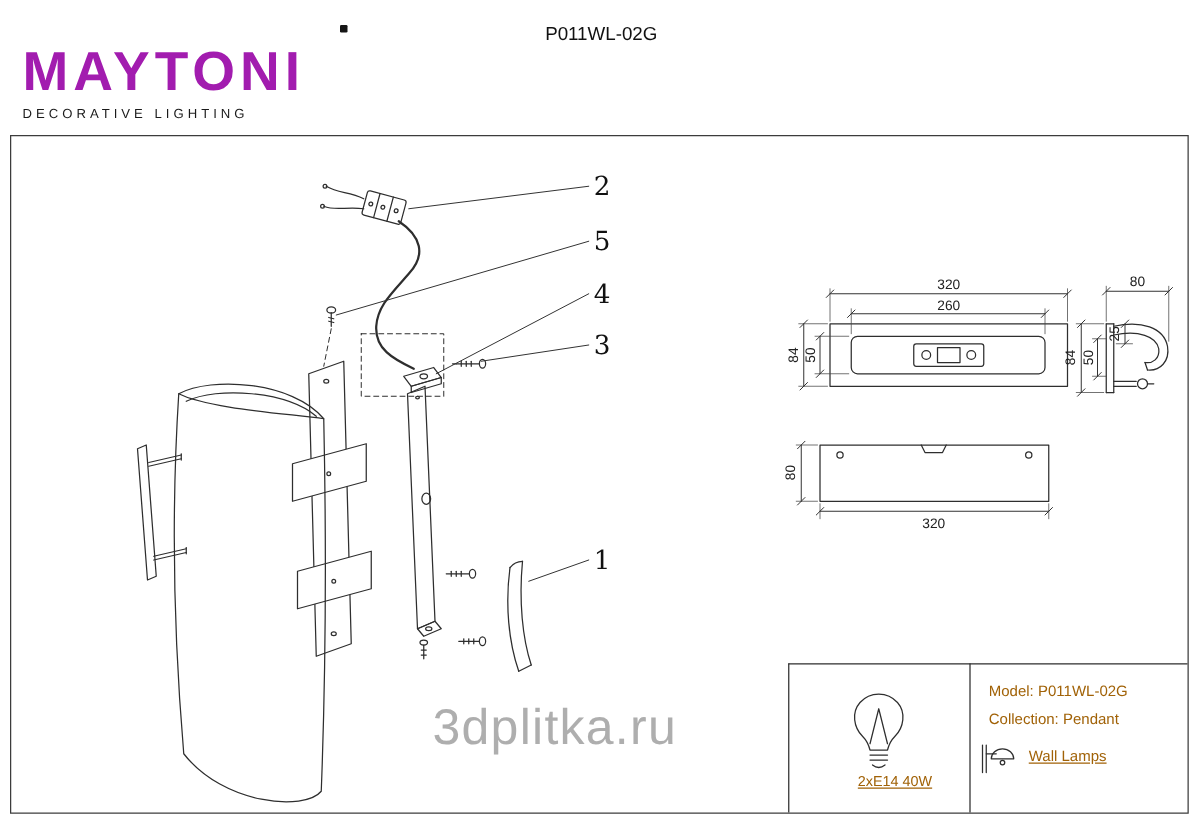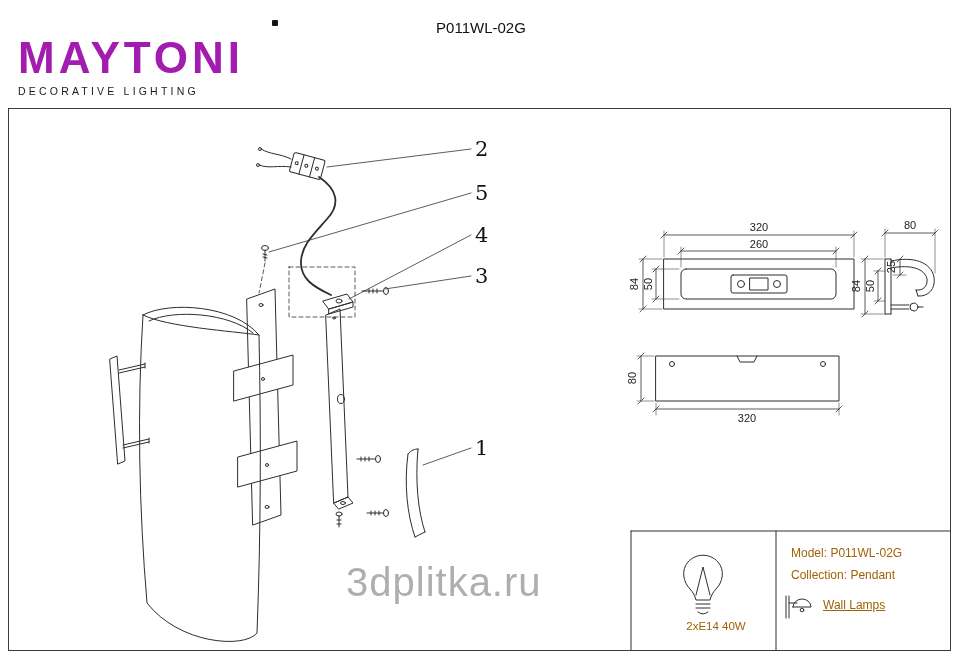--- a/index.html
+++ b/index.html
@@ -43,21 +43,21 @@
   .drawing .wfill { fill:#ffffff; }
   .drawing .dim-line { stroke:#333; stroke-width:0.8; }
   .drawing .ext { stroke:#444; stroke-width:0.6; }
   .drawing .leader { stroke:#333; stroke-width:0.8; }
   .drawing text { stroke:none; }
   .drawing .dimtxt { fill:#222; font:11px "Liberation Sans", sans-serif; }
   .drawing .partnum { fill:#111; font:21px "DejaVu Serif", serif; }
 
   
   .overlay { position:absolute; font-size:12px; color:#a16207; white-space:nowrap; }
-  .spec-bulb-text { left:622px; top:511px; width:170px; text-align:center; font-size:11.5px; }
+  .spec-bulb-text { left:622px; top:511px; width:170px; text-align:center; font-size:11.5px;text-decoration:underline; }
   .spec-model { left:782px; top:437px; }
   .spec-collection { left:782px; top:459px; }
   .spec-category { left:814px; top:489px;text-decoration:underline; }
 
   
   .watermark {
     position:absolute; left:346px; top:516px; z-index:5;
     font-size:40px; color:#909090; opacity:0.72; letter-spacing:1px;margin-top:44px;
   }
 </style>

